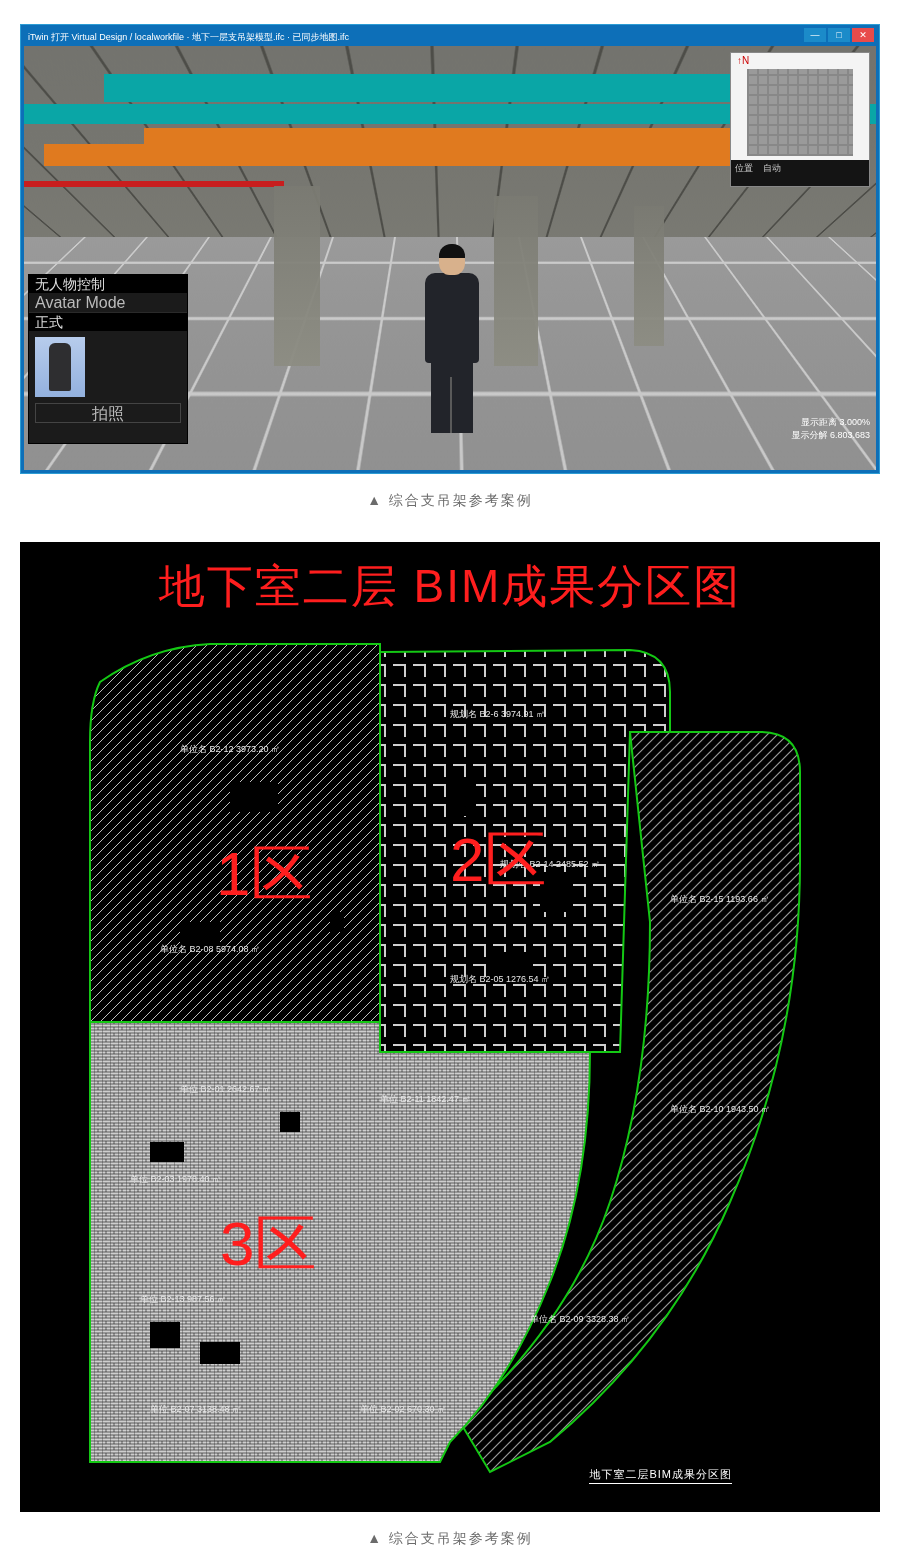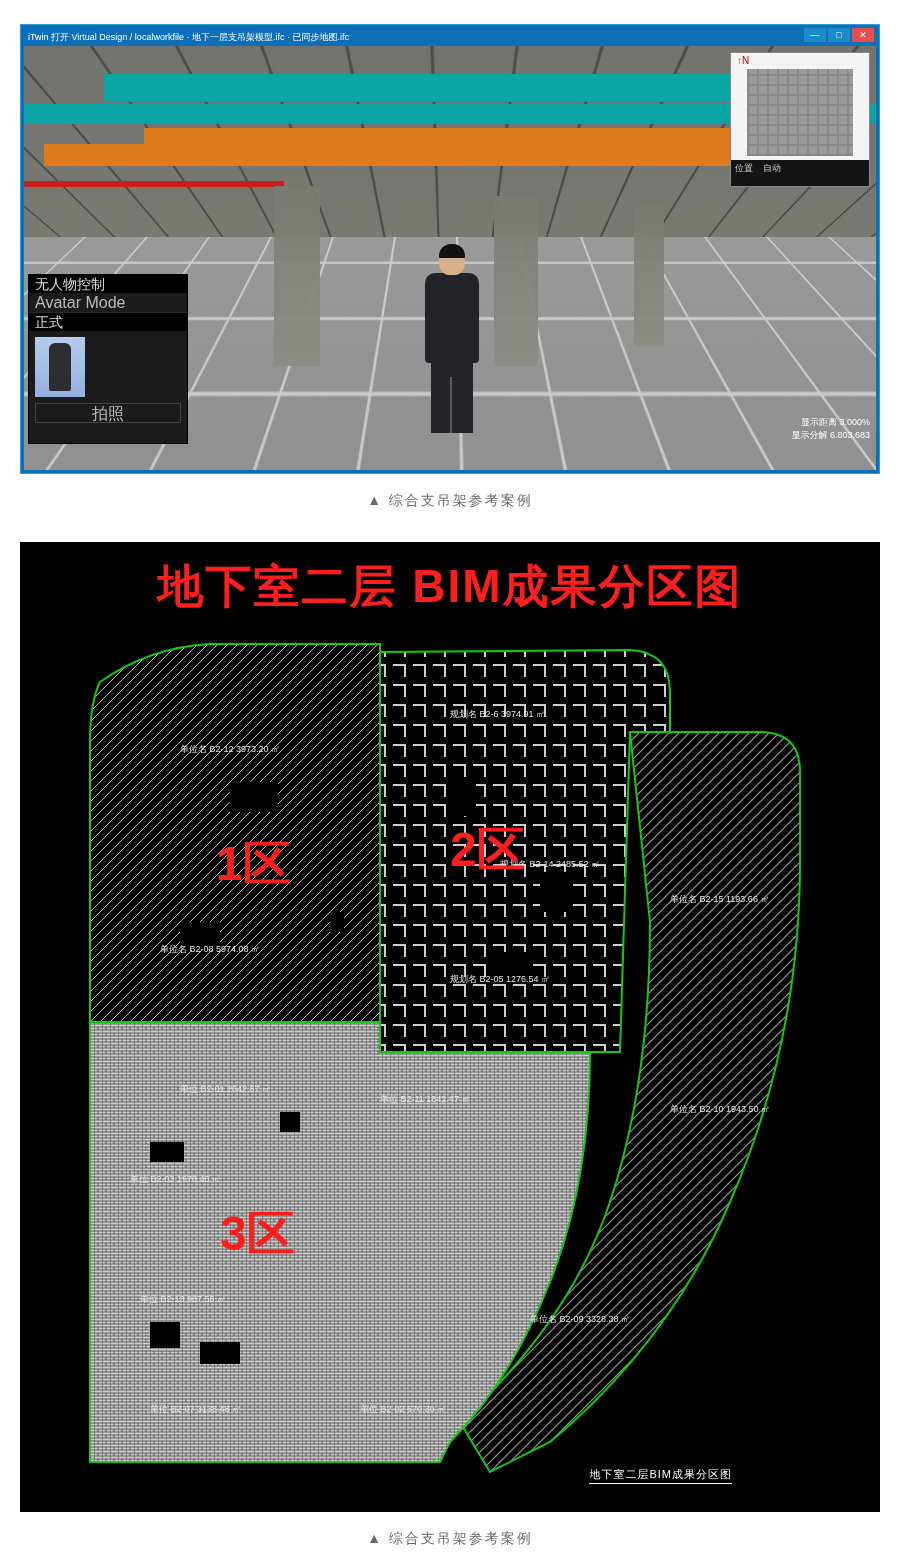--- a/index.html
+++ b/index.html
@@ -68,22 +68,22 @@
   .minimap{position:absolute;right:6px;top:6px;width:140px;height:135px;background:#f4f4f4;border:1px solid #888}
   .minimap .plan{position:absolute;inset:16px 16px 30px 16px;background:#9a9a9a}
   .minimap .plan::after{content:"";position:absolute;inset:0;background:
     repeating-linear-gradient(0deg,#777 0 2px,transparent 2px 10px),
     repeating-linear-gradient(90deg,#777 0 2px,transparent 2px 10px);opacity:.5}
   .minimap .btm{position:absolute;left:0;right:0;bottom:0;height:26px;background:#141414;color:#ccc;font-size:9px;padding:2px 4px}
   .status-right{position:absolute;right:6px;bottom:28px;color:#fff;font-size:9px;text-align:right;line-height:13px}
 
   
   .cad{position:relative;width:860px;height:970px;margin:0 auto;background:#000;overflow:hidden}
-  .cad-title{position:absolute;left:0;right:0;top:14px;text-align:center;color:#ff1e1e;font-size:46px;font-weight:700;letter-spacing:2px}
-  .zone-label{position:absolute;color:#ff1e1e;font-size:48px;font-weight:700}
+  .cad-title{position:absolute;left:0;right:0;top:14px;text-align:center;color:#ff1e1e;font-size:46px;font-weight:400;letter-spacing:2px}
+  .zone-label{position:absolute;color:#ff1e1e;font-size:62px;font-weight:400}
   .z1l{left:196px;top:290px}
   .z2l{left:430px;top:276px}
   .z3l{left:200px;top:660px}
   .z4l{left:588px;top:498px}
   svg.plan{position:absolute;left:10px;top:80px;width:840px;height:880px}
   .tiny{fill:#e8e8e8;font-size:9px;font-family:Arial}
   .footer-text{position:absolute;right:148px;bottom:28px;color:#fff;font-size:11px;border-bottom:1px solid #fff;padding-bottom:1px;letter-spacing:1px}
 
 </style>
 </head>

